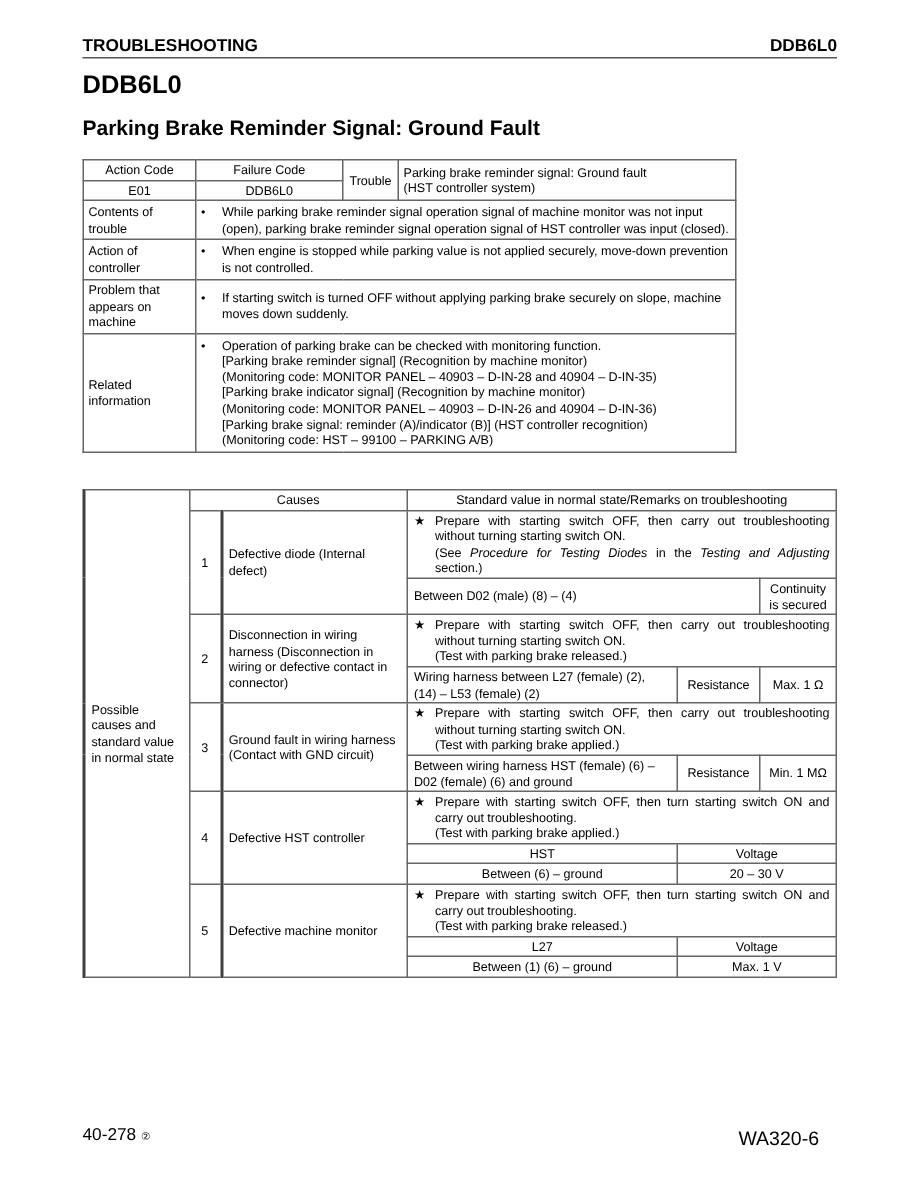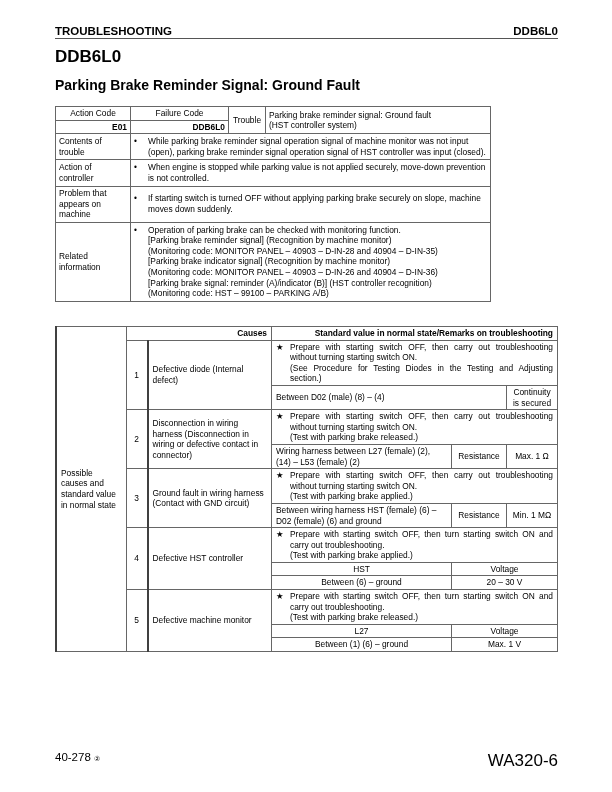--- a/index.html
+++ b/index.html
@@ -6,31 +6,31 @@
   body { width:612px; height:792px; position:relative; font-family:"Liberation Sans", sans-serif; color:#000; overflow:hidden; }
   .hdr { position:absolute; left:55px; top:24px; width:503px; height:14px; border-bottom:1.5px solid #555; font-weight:bold; font-size:11.5px; }
   .hdr .l { position:absolute; left:0; top:1px; }
   .hdr .r { position:absolute; right:0; top:1px; }
   .code-title { position:absolute; left:55px; top:47px; font-size:17px; font-weight:bold; }
   .sub-title { position:absolute; left:55px; top:77px; font-size:14px; font-weight:bold; }
   table { border-collapse:collapse; position:absolute; font-size:8.4px; line-height:10.6px; }
   td, th { border:1px solid #666; padding:1px 3px; vertical-align:middle; font-weight:normal; }
   .t1 { left:55px; top:106px; width:436px; }
   .center { text-align:center; }
-  .bold { font-weight:bold;text-align:right; }
+  .bold { font-weight:normal; }
   .t1 td.bulcell { padding:2px 3px 2px 3px; }
   .bl { display:flex; }
   .bl .dot { width:14px; flex:none; }
   .t2 { left:55px; top:326px; width:503px; }
   .t2 td { padding:1px 4px;margin-left:11px; }
   .star { display:flex; text-align:justify; }
   .star .s { width:14px; flex:none; }
-  .it { }
+  .it { font-style:italic; }
   .footer-l { position:absolute; left:55px; top:751px; font-size:11.5px; }
-  .footer-r { position:absolute; right:54px; top:751px; font-size:17px; }
+  .footer-r { position:absolute; right:66px; top:751px; font-size:13px; }
   .circ { font-size:7px; }
   .leftgray { border-left:2px solid #404040; }
   .num { text-align:center; width:12px; }
 </style>
 </head>
 <body>
 
 <div class="hdr">
   <span class="l">TROUBLESHOOTING</span>
   <span class="r">DDB6L0</span>

